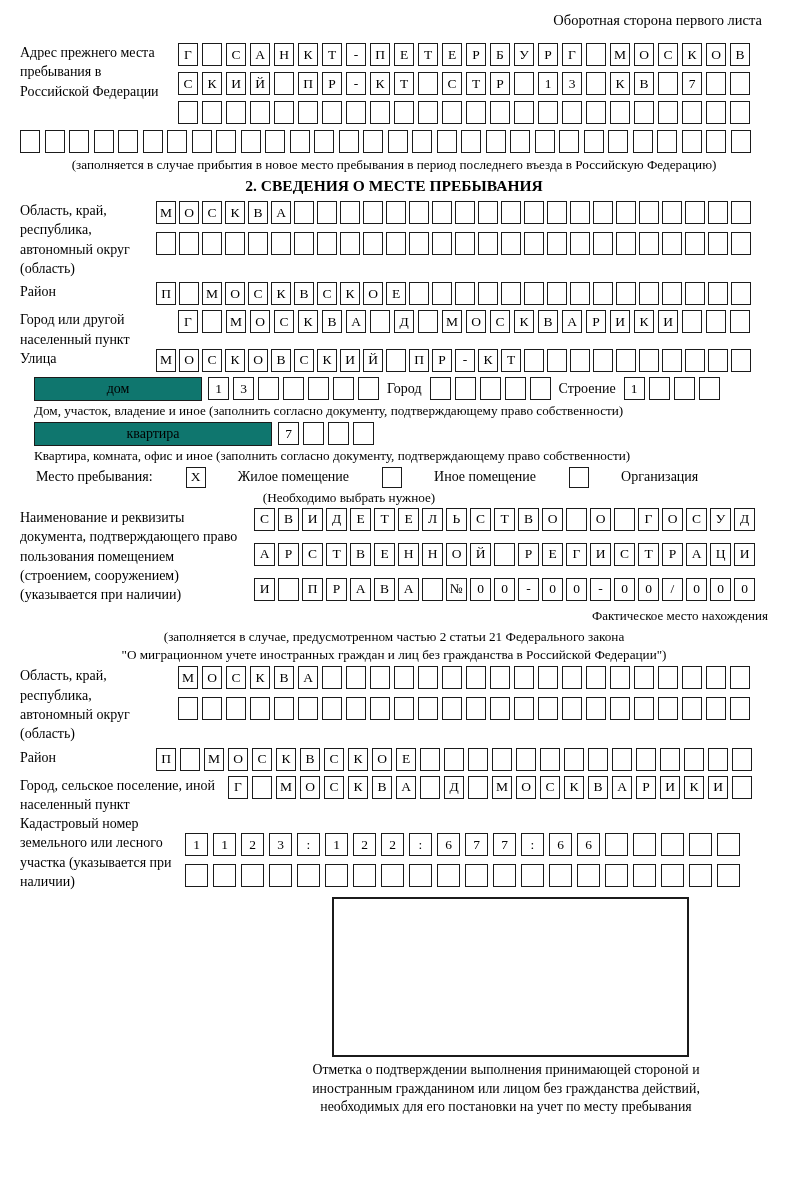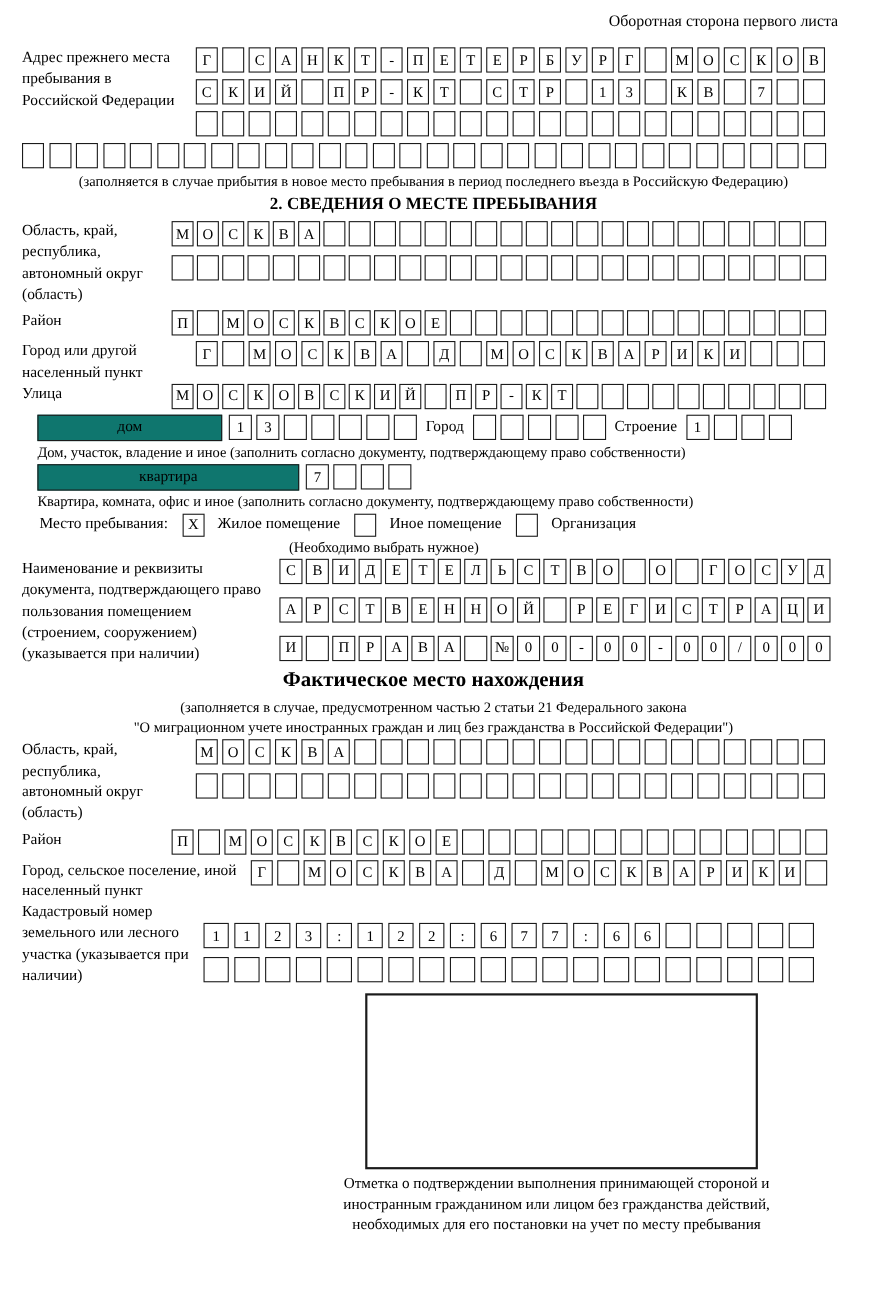--- a/index.html
+++ b/index.html
@@ -33,26 +33,26 @@
   .center-note{text-align:center;font-size:13.2px;margin:4px 0 2px 0;}
   .sec-title{text-align:center;font-weight:bold;font-size:15.5px;margin:4px 0 6px 0;}
   .indent{margin-left:22px;}
   .house-row{display:flex;align-items:center;margin-left:14px;margin-top:1px;}
   .named-box{box-sizing:border-box;border:1.7px solid #1b1b1b;height:24px;
     display:flex;align-items:center;justify-content:center;font-size:14px;flex:none;background:#0f766e;}
   .bx168{width:168px;margin-right:6px;}
   .bx200{width:238px;margin-right:6px;}
   .inline-label{font-size:14px;margin:0 8px;flex:none;}
   .caption{font-size:13.2px;margin:2px 0 3px 14px;}
-  .stay-row{display:flex;align-items:center;font-size:14px;margin-left:16px;margin-top:1px;}
+  .stay-row{display:flex;align-items:center;font-size:14px;margin-left:16px;margin-top:1px;gap:20px;}
   .chk{box-sizing:border-box;width:20px;height:21px;border:1.7px solid #1b1b1b;
     display:flex;align-items:center;justify-content:center;font-size:13.5px;
     margin:0 12px 0 13px;flex:none;background:#fff;}
   .choose-note{text-align:center;font-size:13.2px;margin:2px 90px 2px 0;}
-  .fact-title{text-align:center;font-weight:bold;font-size:19px;margin:4px 0 4px 0;}
+  .fact-title{text-align:right;font-weight:normal;font-size:13px;margin:4px 0 4px 0;}
   .fact-note{text-align:center;font-size:13.2px;line-height:1.32;}
   .fact-note2{text-align:center;font-size:13.2px;line-height:1.32;margin-bottom:3px;}
   .stamp-wrap{width:408px;margin:6px 28px 0 auto;}
   .stamp-box{box-sizing:border-box;width:357px;height:160px;border:2px solid #1b1b1b;background:#fff;}
   .stamp-caption{width:400px;margin-left:-26px;margin-top:4px;text-align:center;
     font-size:13.8px;line-height:1.32;}
 </style>
 </head>
 <body>
 

